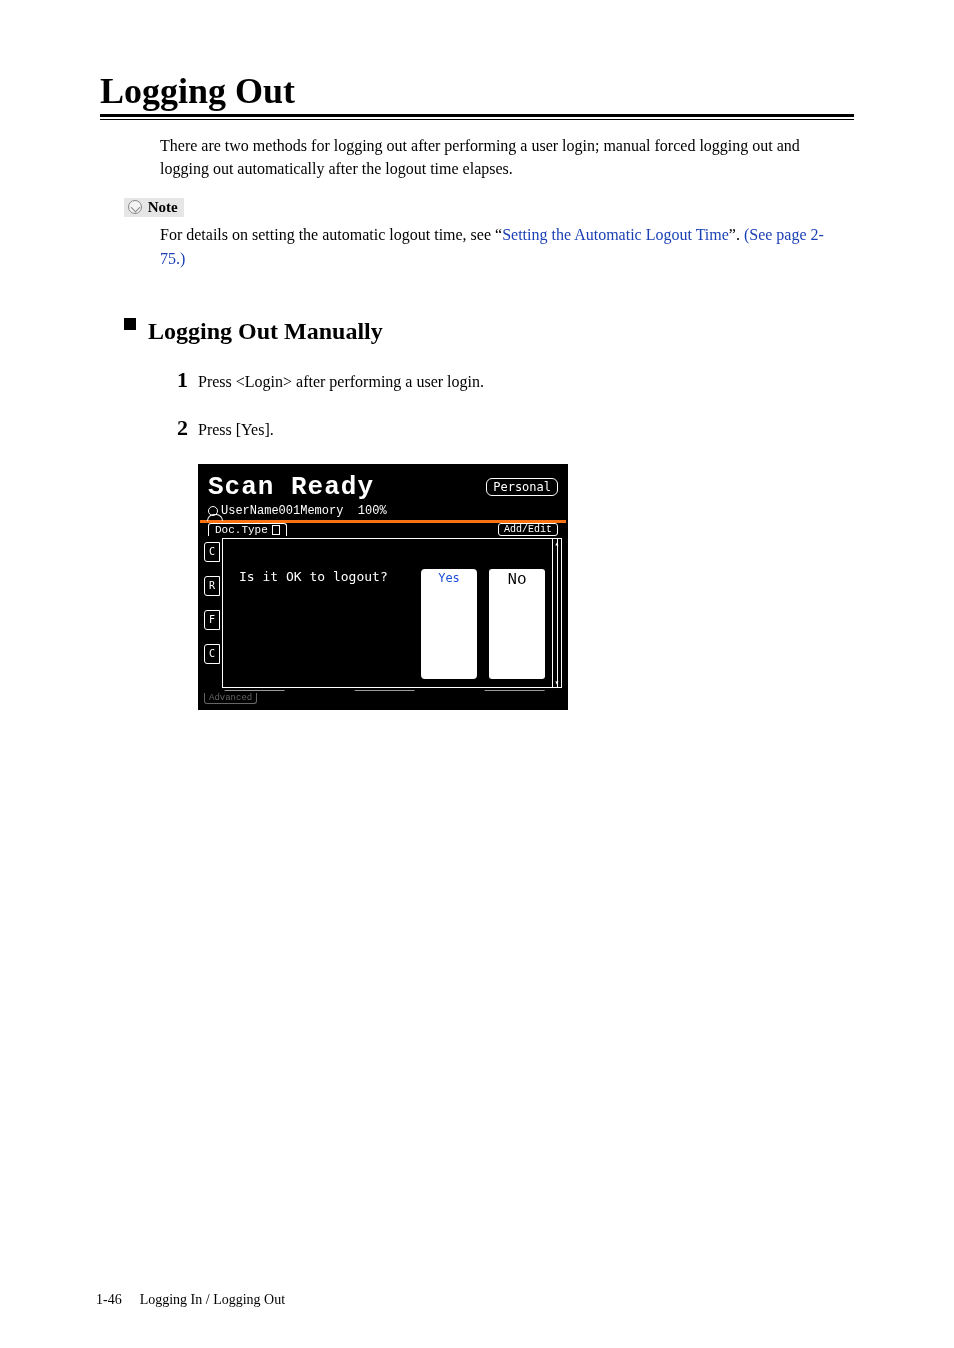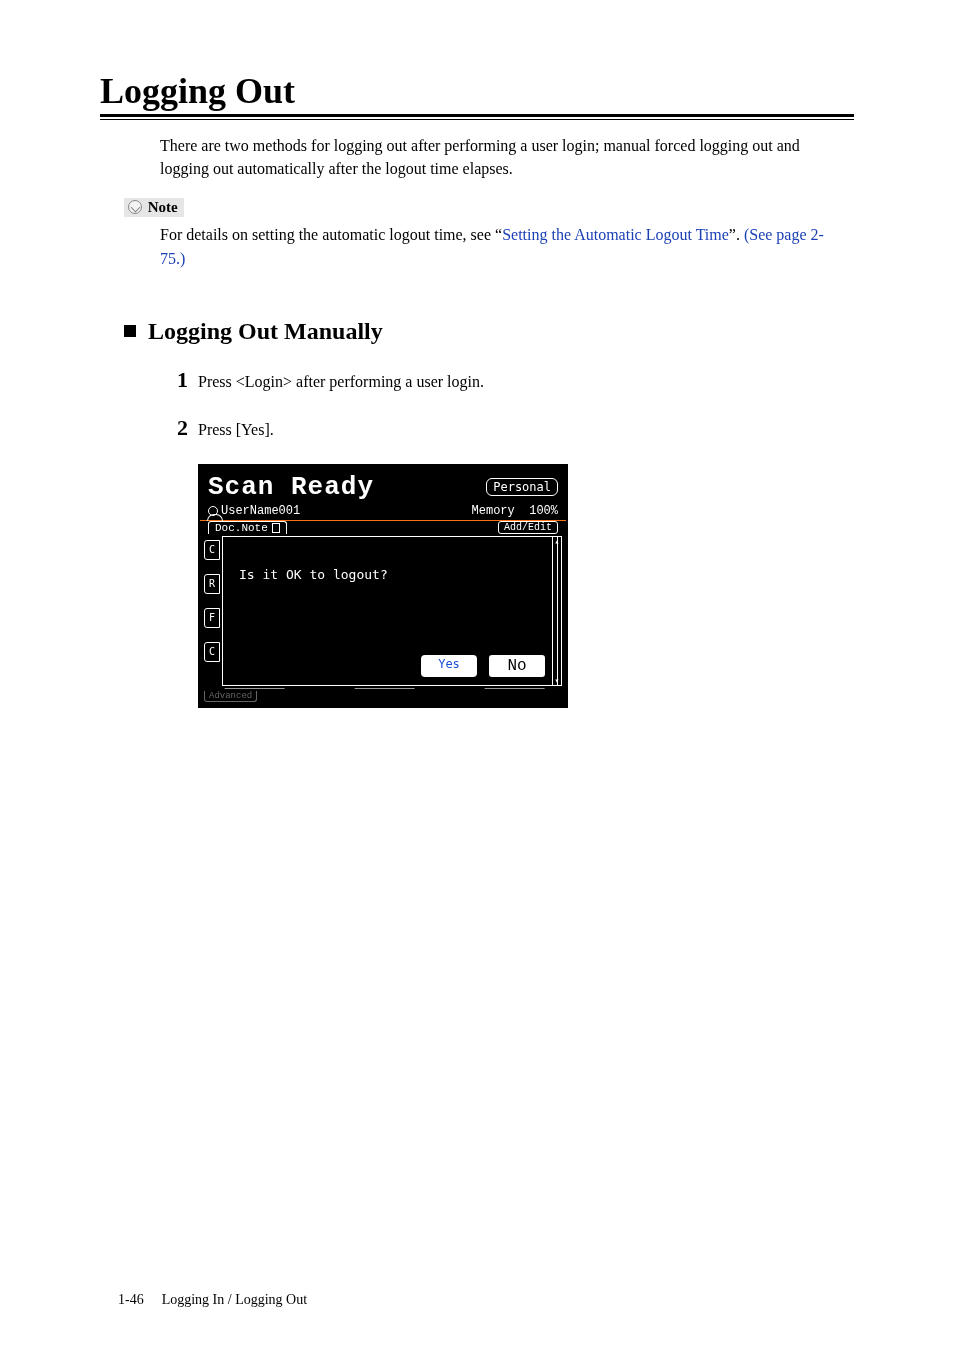--- a/index.html
+++ b/index.html
@@ -59,21 +59,20 @@
     position: absolute;
     left: 3px; top: 3px;
     width: 6px; height: 6px;
     border-left: 1px solid #888;
     border-bottom: 1px solid #888;
     transform: rotate(-45deg);
   }
   .link { color: #1a3fb5; }
   .h2-row {
     display: flex;
-    align-items: center;
     margin-top: 48px;
     margin-bottom: 22px;
     margin-left: 24px;
   }
   .h2-bullet {
     width: 12px; height: 12px;
     background: #000;
     margin-right: 12px;
     flex: 0 0 auto;
   }
@@ -125,24 +124,23 @@
   }
   .personal-pill {
     border: 1px solid #fff;
     border-radius: 6px;
     font-size: 12px;
     padding: 1px 6px;
     font-family: "Lucida Console", monospace;
   }
   .lcd-userline {
     display: flex;
-    justify-content: space-between;
     font-size: 12px;
     padding: 0 8px 2px 8px;
-    border-bottom: 1px solid #f97316;
+    border-bottom: 3px solid #f97316;
   }
   .user-left { display: flex; align-items: center; gap: 3px; }
   .user-icon {
     display: inline-block; width: 10px; height: 10px;
     border: 1px solid #fff; border-radius: 50%;
     position: relative;
   }
   .user-icon::after {
     content: ""; position: absolute; left: -2px; top: 7px;
     width: 14px; height: 6px; border: 1px solid #fff;
@@ -189,21 +187,21 @@
     font-size: 10px;
     display: flex; align-items: center; justify-content: center;
     font-family: "Lucida Console", monospace;
   }
   .modal {
     position: absolute;
     left: 18px; right: 4px; top: 2px; bottom: 18px;
     border: 1px solid #fff;
     background: #000;
     padding: 30px 12px 8px 16px;
-    display: flex; flex-direction: column; justify-content: space-between;
+    display: flex; justify-content: space-between;
   }
   .modal-q { font-size: 13px; font-family: "Lucida Console", monospace; }
   .modal-btns { display: flex; justify-content: flex-end; gap: 12px; }
   .mbtn {
     min-width: 56px;
     text-align: center;
     font-size: 12px;
     padding: 2px 8px;
     border-radius: 4px;
     font-family: "Lucida Console", monospace;
@@ -242,21 +240,21 @@
     opacity: 0.6;
   }
 
   .after-lcd {
     margin-left: 98px;
     font-size: 16px;
   }
 
   .footer {
     position: absolute;
-    left: 118px;
+    left: 96px;
     bottom: 40px;
     font-size: 14px;
     display: flex;
     align-items: flex-end;
     gap: 18px;
     font-family: Georgia, serif;
   }
   .footer .pg { }
 </style>
 </head>
@@ -311,21 +309,21 @@
           <span class="user-icon"></span>
           <span>UserName001</span>
         </div>
         <div>
           <span>Memory</span>&nbsp;&nbsp;<span>100%</span>
         </div>
       </div>
 
       <div class="lcd-tabrow">
         <div class="doc-tab">
-          <span>Doc.Note</span>
+          <span>Doc.Type</span>
           <span class="book-icon"></span>
         </div>
         <div class="addedit-tab">Add/Edit</div>
       </div>
 
       <div class="lcd-main">
         <div class="side-tabs">
           <div class="side-tab">C</div>
           <div class="side-tab">R</div>
           <div class="side-tab">F</div>

